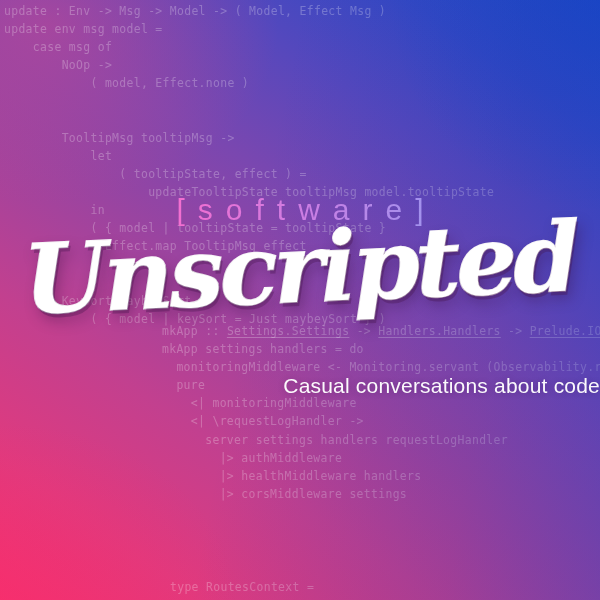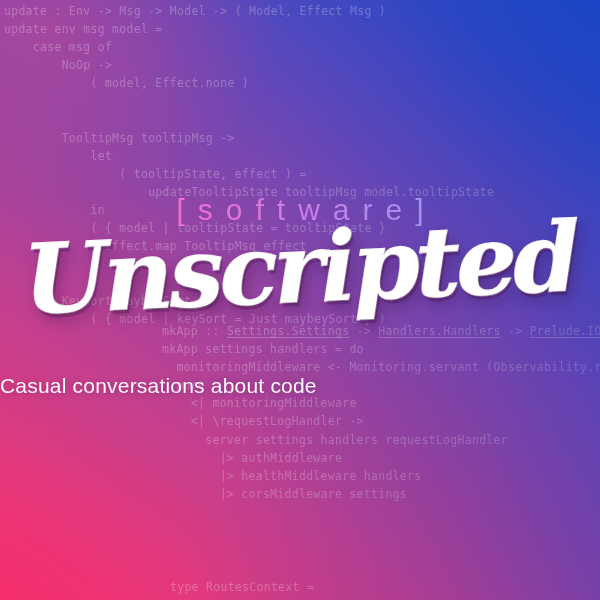--- a/index.html
+++ b/index.html
@@ -150,21 +150,21 @@
     -webkit-text-stroke: 1.5px #ffffff;
     paint-order: stroke fill;
   }
 
   
   #tagline {
     position: absolute;
     top: 374px;
     left: 0;
     right: 0;
-    text-align: left;
+    text-align: right;
     font-family: "Liberation Sans", sans-serif;
     font-size: 21px;
     font-weight: 300;
     letter-spacing: 0.2px;
     color: rgba(255,255,255,0.97);
     white-space: nowrap;
     text-shadow: 0 1px 6px rgba(60,20,80,0.30);
   }
 </style>
 </head>

